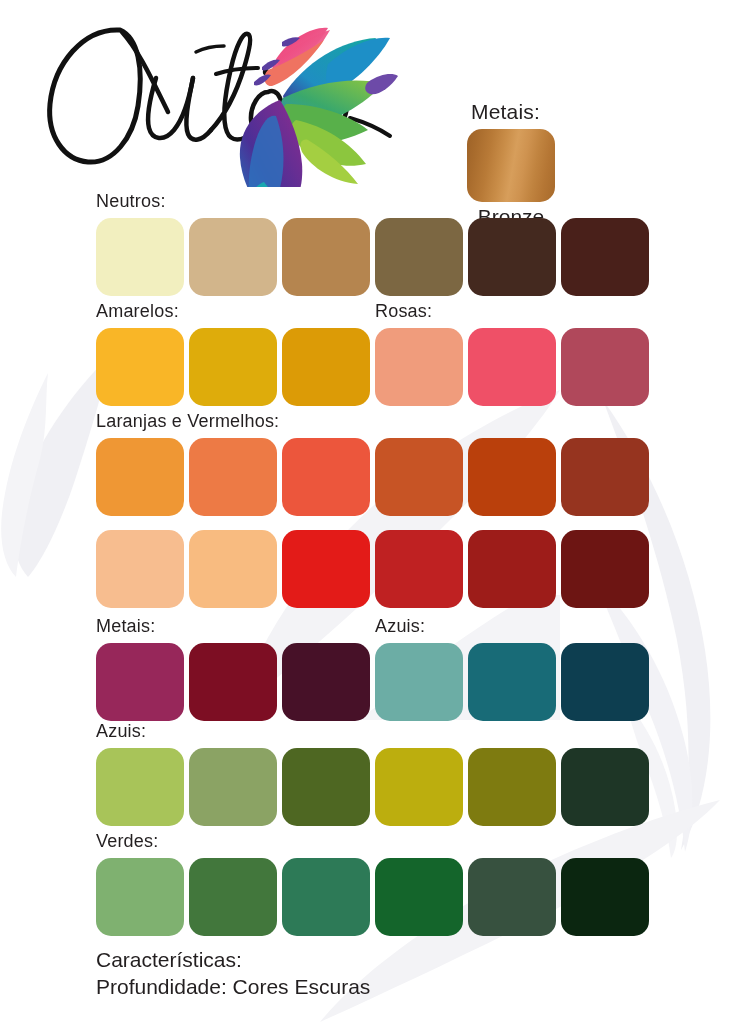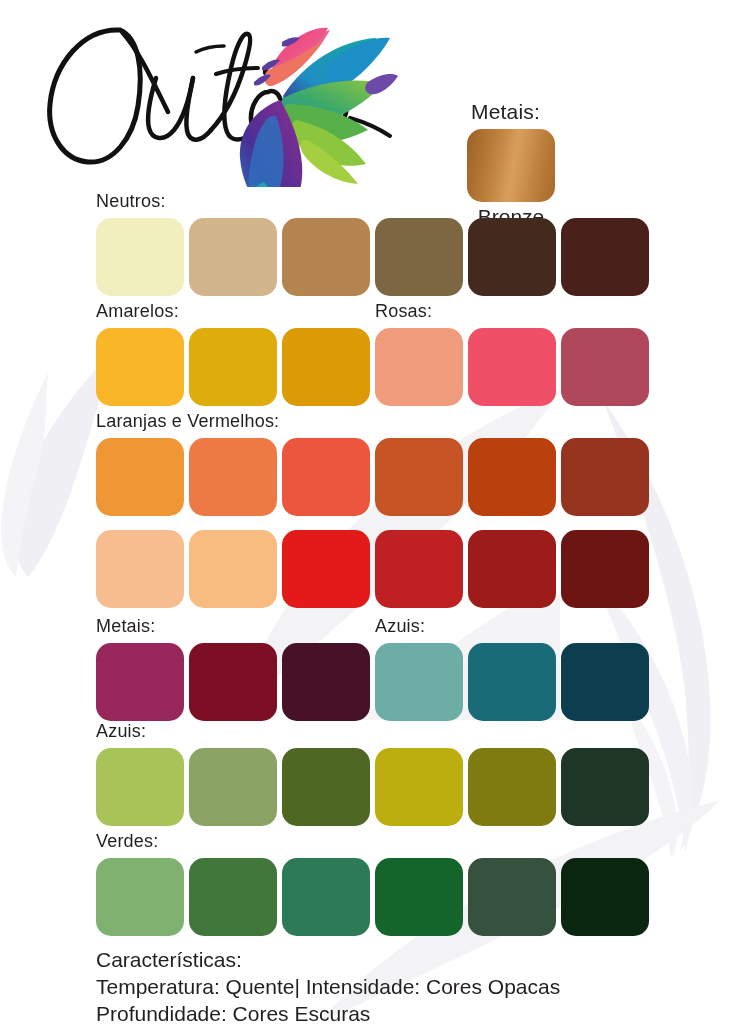--- a/index.html
+++ b/index.html
@@ -246,17 +246,16 @@
       <div class="sw" title="#7fb170" style="left: 96px; top: 858px; background: rgb(127, 177, 112);"></div>
       <div class="sw" title="#42773c" style="left: 189px; top: 858px; background: rgb(66, 119, 60);"></div>
       <div class="sw" title="#2d7a57" style="left: 282px; top: 858px; background: rgb(45, 122, 87);"></div>
       <div class="sw" title="#14652b" style="left: 375px; top: 858px; background: rgb(20, 101, 43);"></div>
       <div class="sw" title="#37513f" style="left: 468px; top: 858px; background: rgb(55, 81, 63);"></div>
       <div class="sw" title="#0b2610" style="left: 561px; top: 858px; background: rgb(11, 38, 16);"></div>
     </div>
 
   <div class="footer">
     <div>Características:</div>
-    <div>Temperatura: Quente| Intensidade: Cores Opacas</div>
     <div>Profundidade: Cores Escuras</div>
   </div>
 
 </div>
 
 </body></html>

